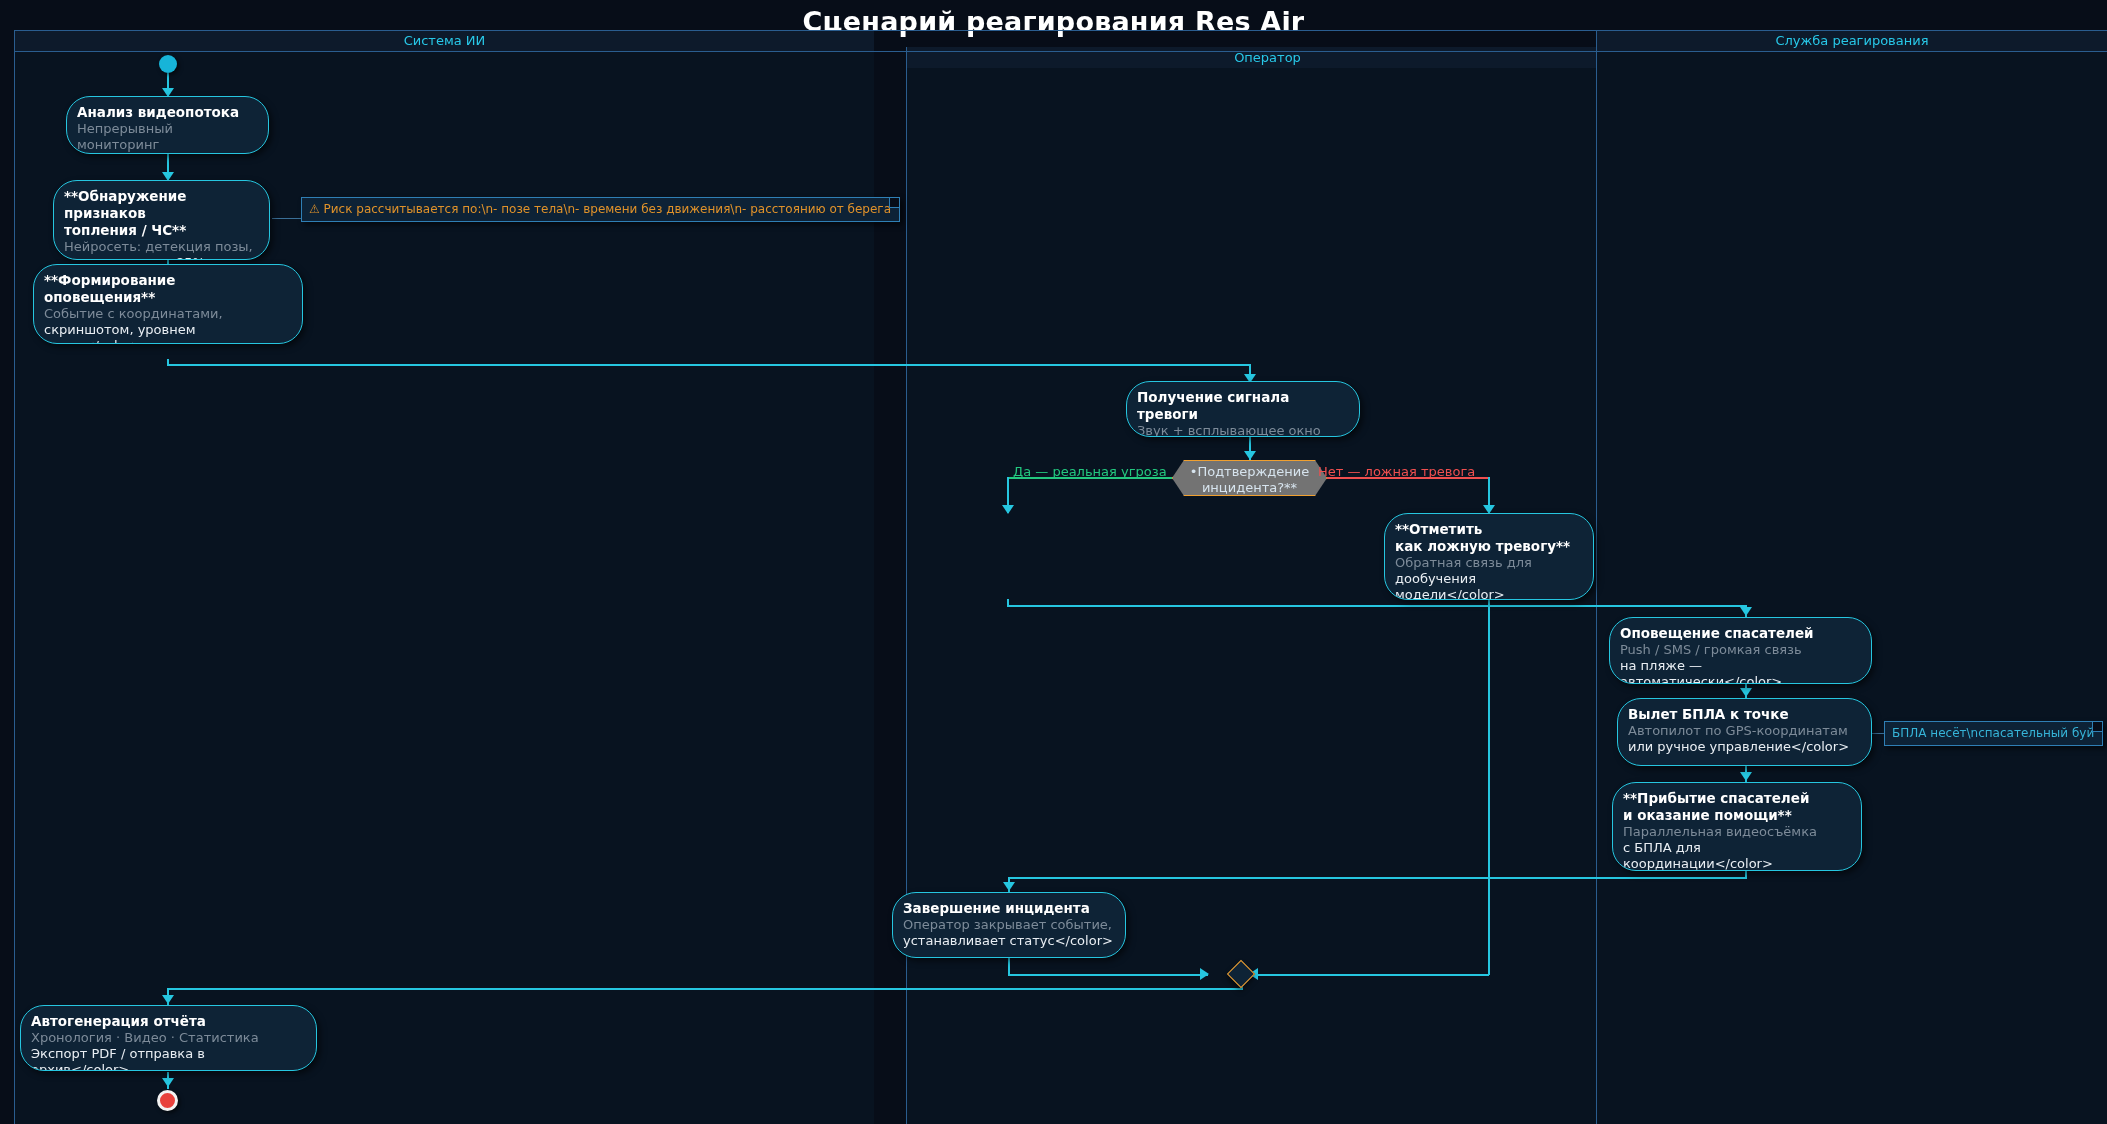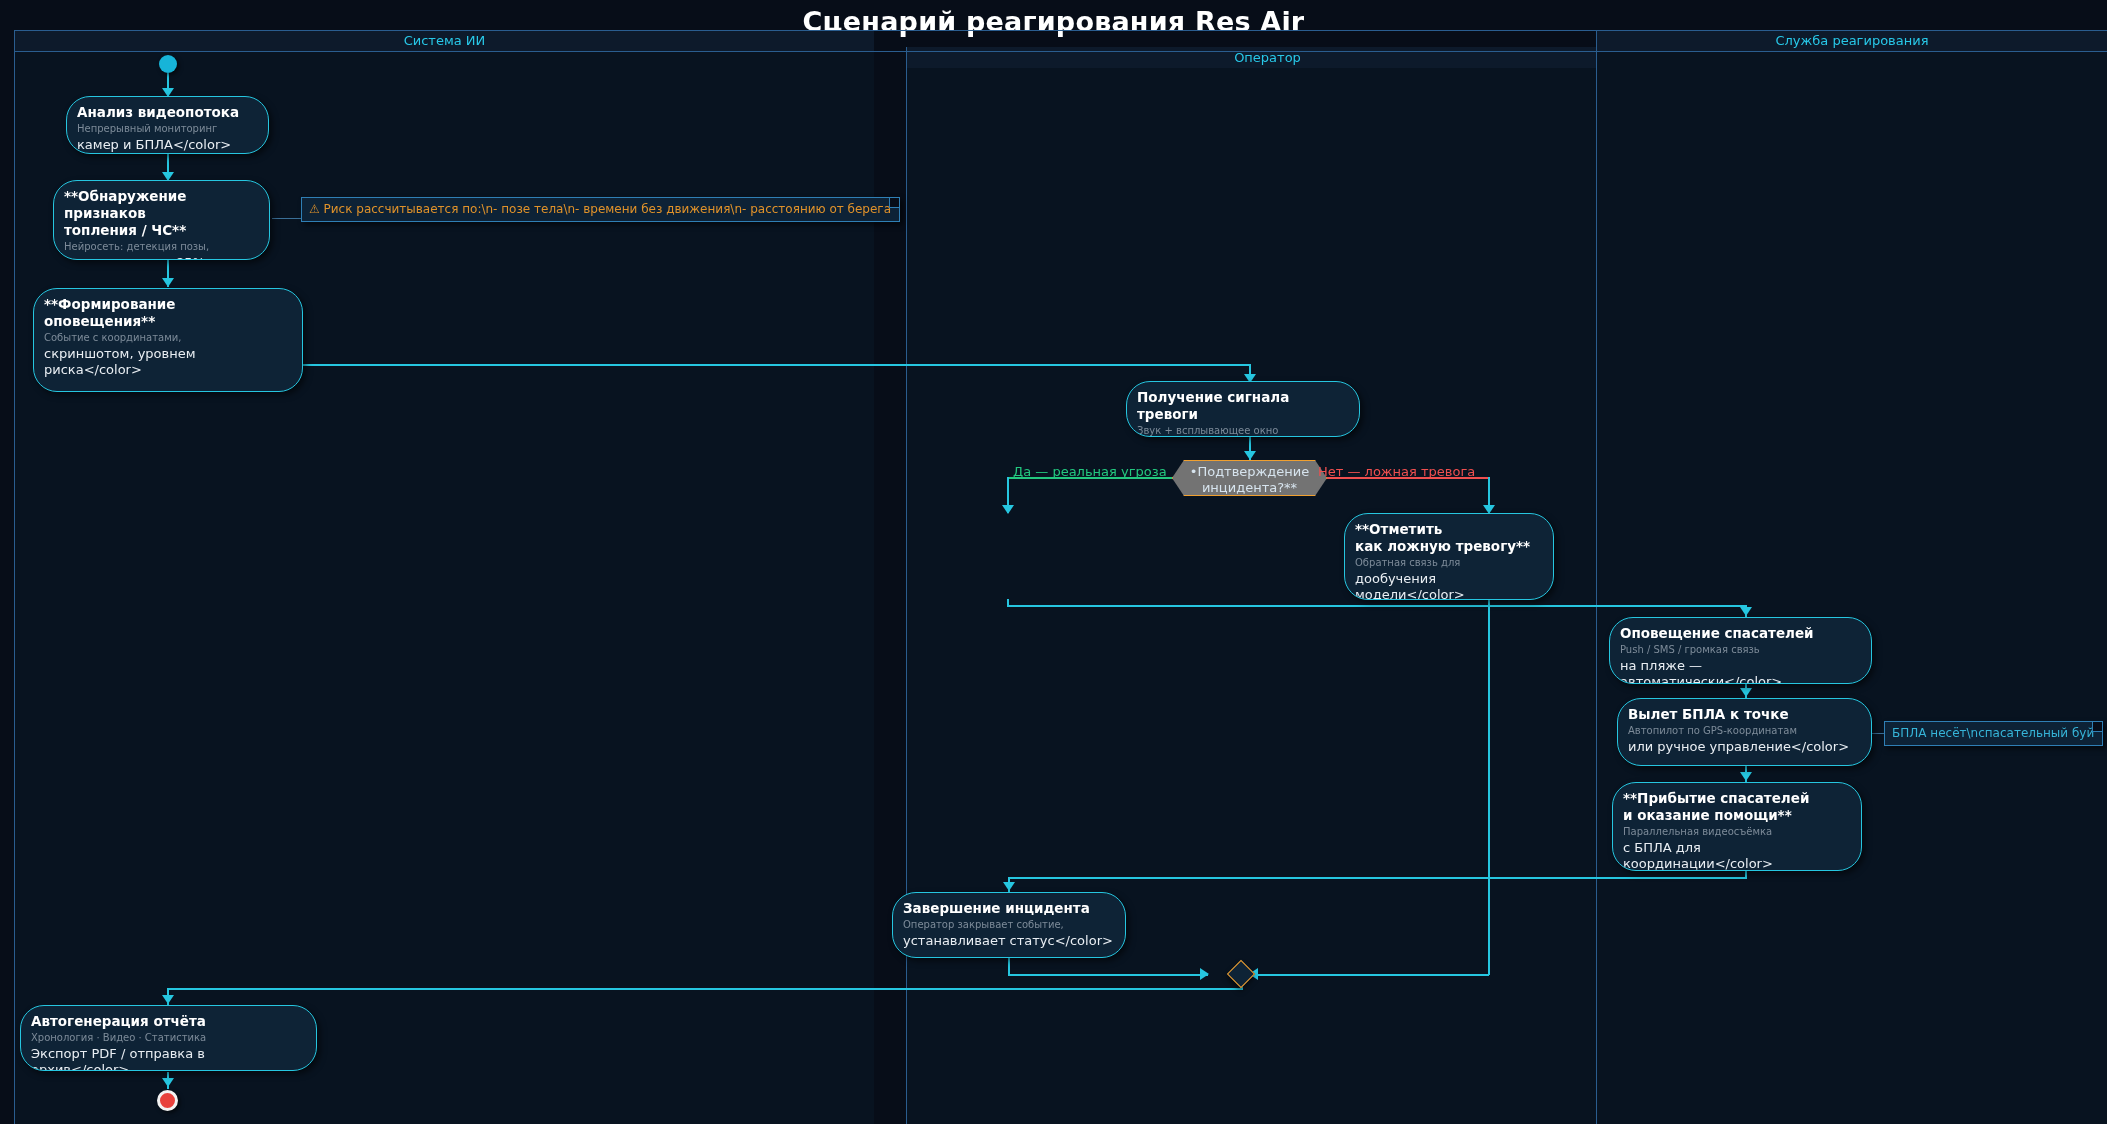--- a/index.html
+++ b/index.html
@@ -92,21 +92,21 @@
   }
   .node .ttl {
     color: #ffffff;
     font-size: 13.5px;
     font-weight: bold;
     line-height: 17px;
     white-space: pre-line;
   }
   .node .sub-dim {
     color: #7d8b99;
-    font-size: 10px;
+    font-size: 13px;
     line-height: 16px;
     white-space: pre-line;
   }
   .node .sub-lit {
     color: #e9eef3;
     font-size: 13px;
     line-height: 16px;
     white-space: pre-line;
   }
 
@@ -317,41 +317,41 @@
     <div class="sub-lit">камер и БПЛА&lt;/color&gt;</div>
   </div>
 
   <div class="node" style="left:53px; top:180px; width:217px; height:80px;">
     <div class="ttl">**Обнаружение признаков
 топления / ЧС**</div>
     <div class="sub-dim">Нейросеть: детекция позы,</div>
     <div class="sub-lit">оценка риска &gt; 85%&lt;/color&gt;</div>
   </div>
 
-  <div class="node" style="left:33px; top:288px; width:270px; height:104px;">
+  <div class="node" style="left:33px; top:264px; width:270px; height:80px;">
     <div class="ttl">**Формирование
 оповещения**</div>
     <div class="sub-dim">Событие с координатами,</div>
     <div class="sub-lit">скриншотом, уровнем риска&lt;/color&gt;</div>
   </div>
 
   <div class="node" style="left:1126px; top:381px; width:234px; height:56px;">
     <div class="ttl">Получение сигнала тревоги</div>
     <div class="sub-dim">Звук + всплывающее окно</div>
 
   </div>
 
   <div class="decision" style="left:1172px; top:460px; width:155px; height:36px;">•Подтверждение
 инцидента?**</div>
 
   <div class="edge-label yes" style="left:1013px; top:464px;">Да — реальная угроза</div>
   <div class="edge-label no" style="left:1318px; top:464px;">Нет — ложная тревога</div>
 
 
-  <div class="node" style="left:1344px; top:513px; width:210px; height:87px;">
+  <div class="node" style="left:1384px; top:513px; width:210px; height:87px;">
     <div class="ttl">**Отметить
 как ложную тревогу**</div>
     <div class="sub-dim">Обратная связь для</div>
     <div class="sub-lit">дообучения модели&lt;/color&gt;</div>
   </div>
 
   <div class="node" style="left:1609px; top:617px; width:263px; height:67px;">
     <div class="ttl">Оповещение спасателей</div>
     <div class="sub-dim">Push / SMS / громкая связь</div>
     <div class="sub-lit">на пляже — автоматически&lt;/color&gt;</div>

